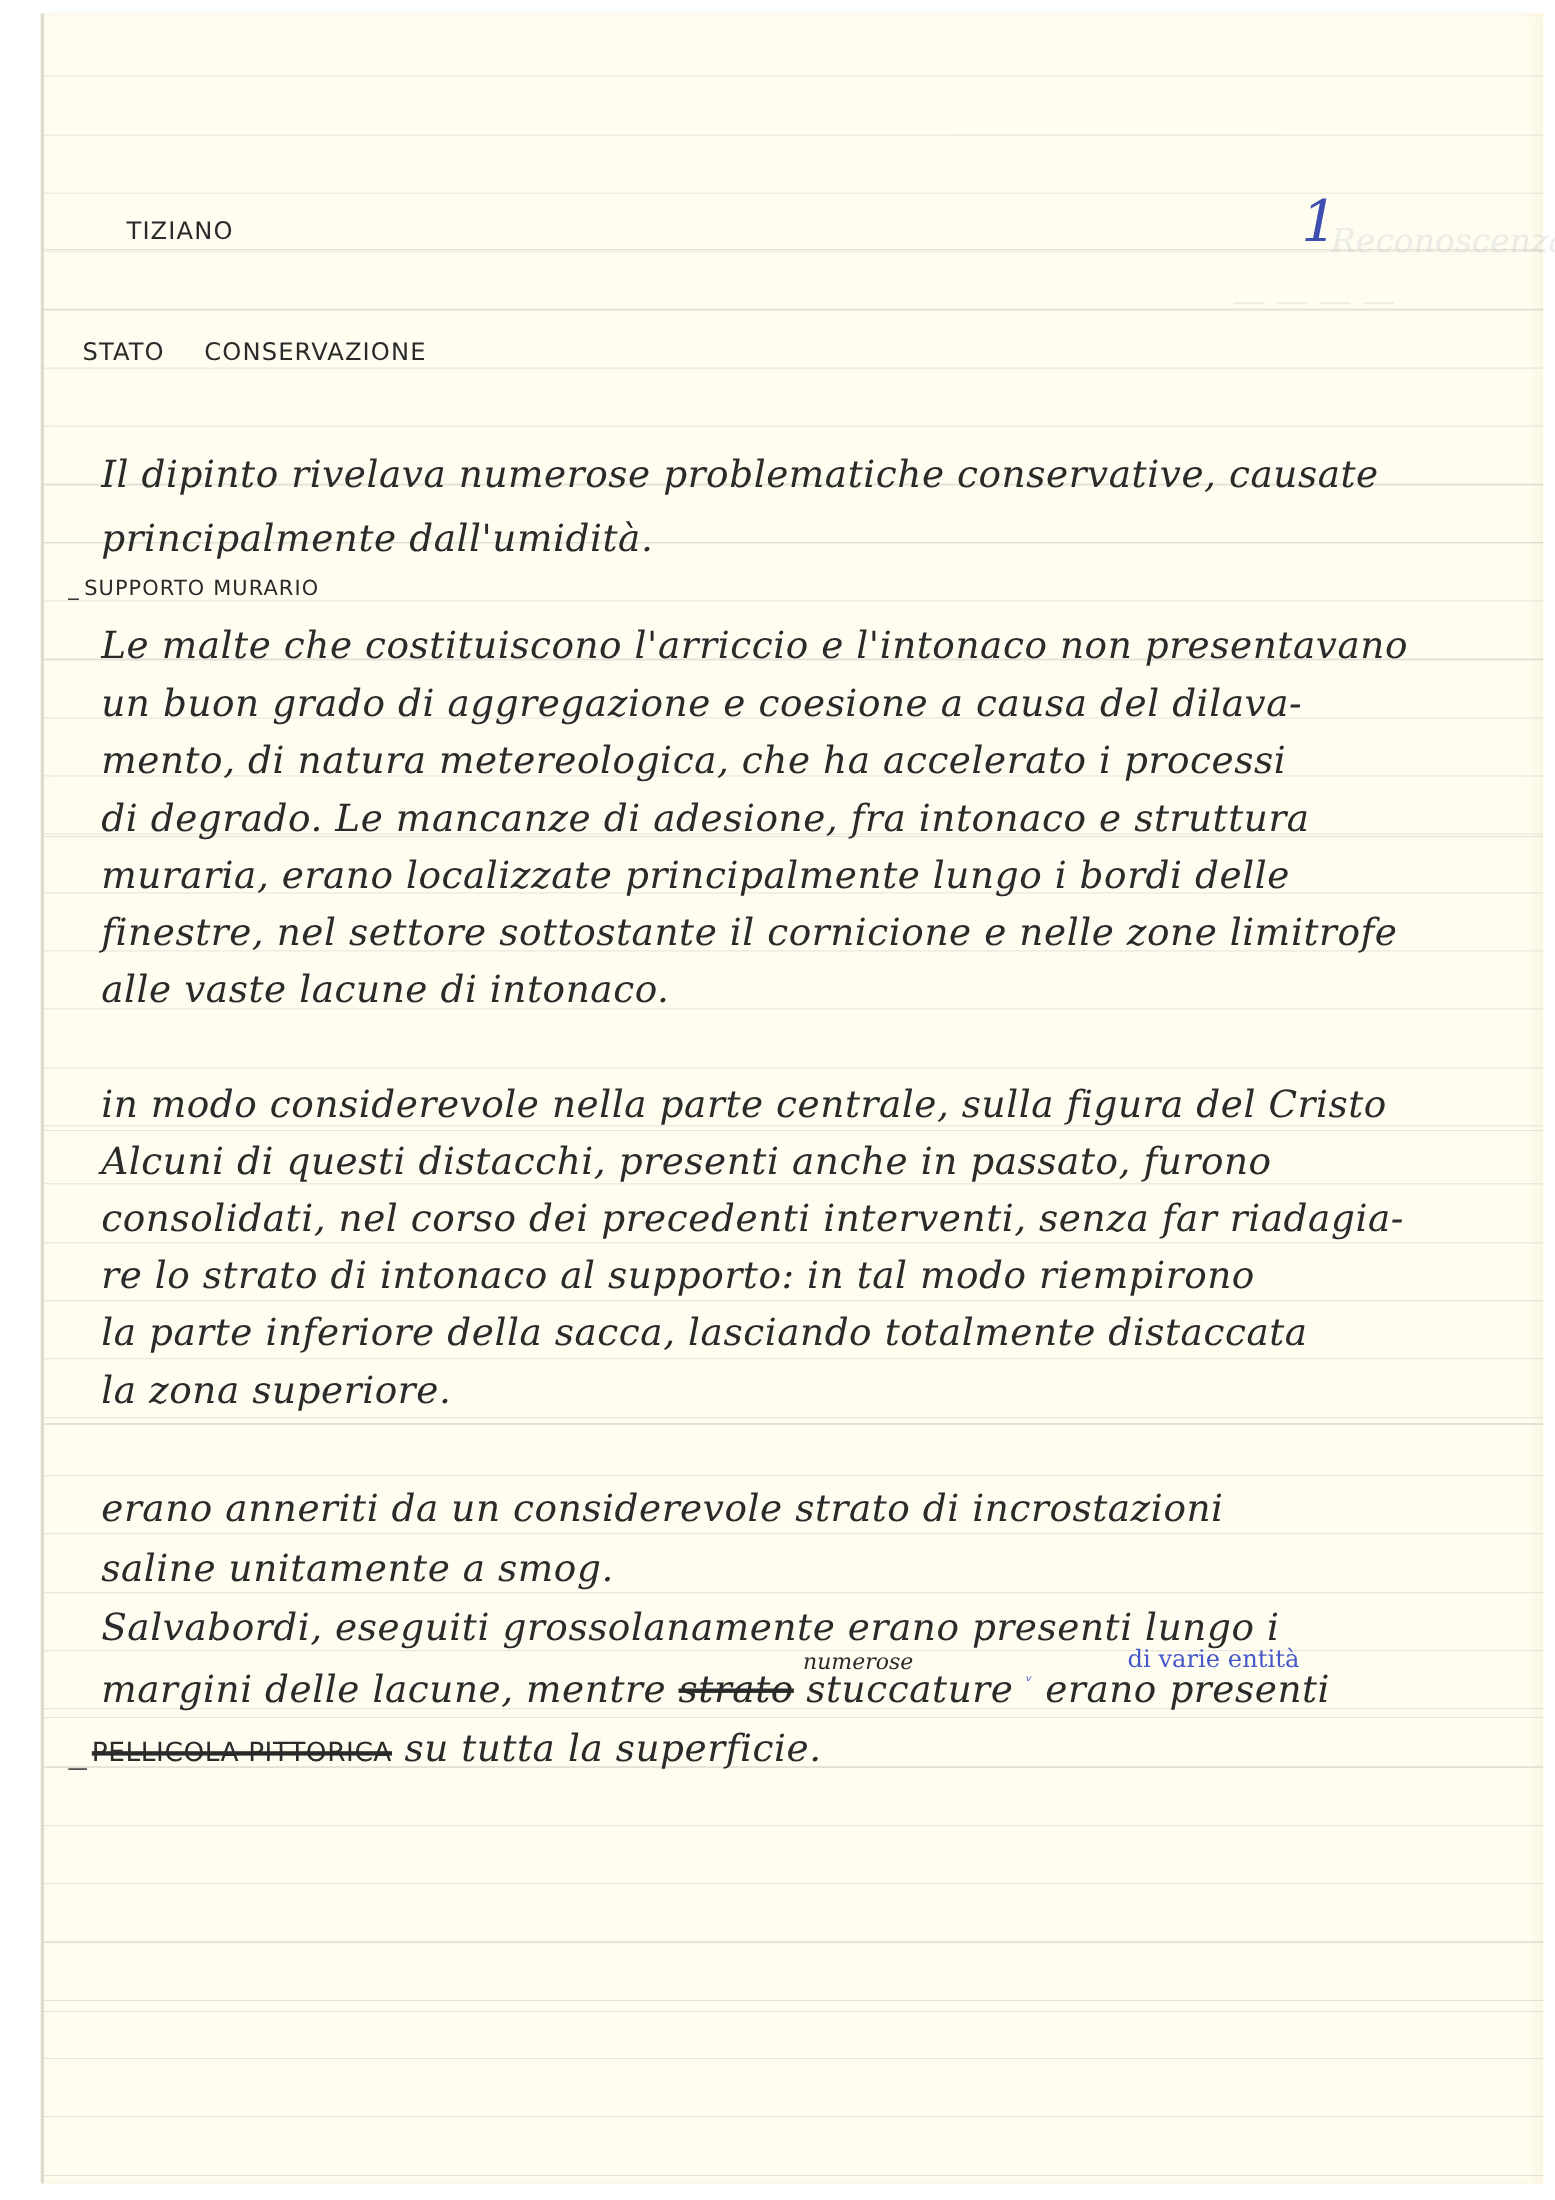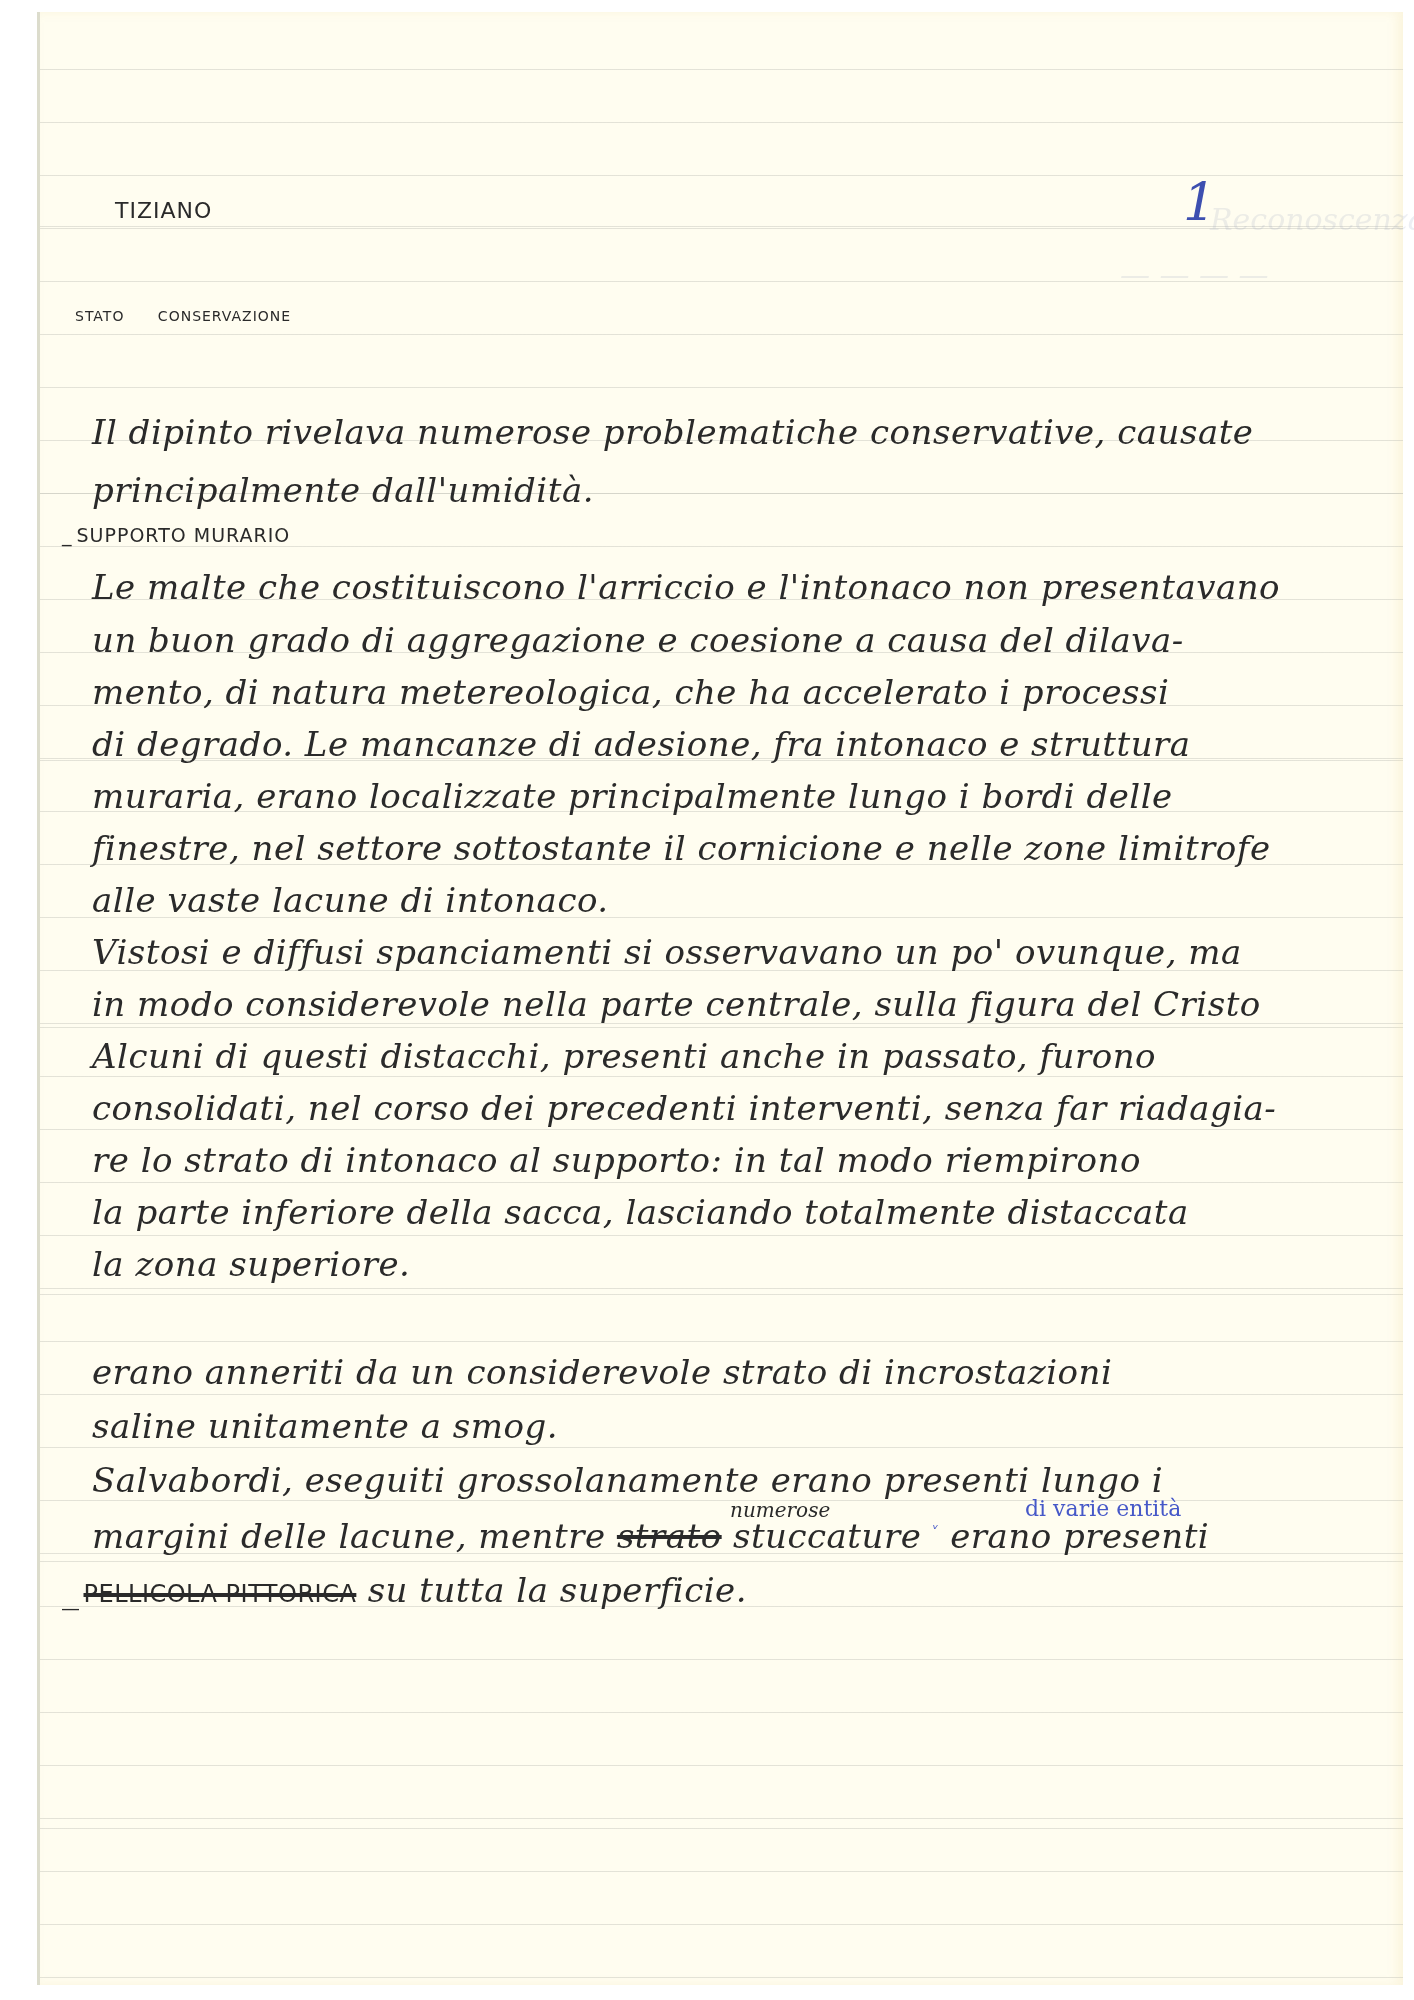--- a/index.html
+++ b/index.html
@@ -68,35 +68,34 @@
 <body>
 
 <div class="page">
   <div class="rules"></div>
 
   <div class="bleed" style="left:1170px;top:190px;">Reconoscenza</div>
   <div class="bleed" style="left:1080px;top:245px;">— — — —</div>
 
   <div class="caps" style="left:75px;top:186px;font-size:22px;">TIZIANO</div>
   <div class="pg-num">1</div>
-  <div class="caps" style="left:35px;top:296px;font-size:14px;word-spacing:28px;">STATO CONSERVAZIONE</div>
+  <div class="caps" style="left:35px;top:296px;font-size:22px;word-spacing:28px;">STATO CONSERVAZIONE</div>
 
   <div class="hw" style="left:52px;top:400px;">Il dipinto rivelava numerose problematiche conservative, causate</div>
   <div class="hw" style="left:52px;top:458px;">principalmente dall'umidità.</div>
 
   <div class="caps" style="left:22px;top:512px;font-size:19px;"><span class="dash">_</span><span>SUPPORTO MURARIO</span></div>
 
   <div class="hw" style="top:555px;left:52px;">Le malte che costituiscono l'arriccio e l'intonaco non presentavano</div>
   <div class="hw" style="top:608px;left:52px;">un buon grado di aggregazione e coesione a causa del dilava-</div>
   <div class="hw" style="top:660px;left:52px;">mento, di natura metereologica, che ha accelerato i processi</div>
   <div class="hw" style="top:712px;left:52px;">di degrado. Le mancanze di adesione, fra intonaco e struttura</div>
   <div class="hw" style="top:764px;left:52px;">muraria, erano localizzate principalmente lungo i bordi delle</div>
   <div class="hw" style="top:868px;left:52px;">alle vaste lacune di intonaco.</div>
   <div class="hw" style="top:816px;left:52px;">finestre, nel settore sottostante il cornicione e nelle zone limitrofe</div>
-  <div class="hw" style="top:920px;left:52px;">Vistosi e diffusi spanciamenti si osservavano un po' ovunque, ma</div>
   <div class="hw" style="top:972px;left:52px;">in modo considerevole nella parte centrale, sulla figura del Cristo</div>
   <div class="hw" style="top:1024px;left:52px;">Alcuni di questi distacchi, presenti anche in passato, furono</div>
   <div class="hw" style="top:1076px;left:52px;">consolidati, nel corso dei precedenti interventi, senza far riadagia-</div>
   <div class="hw" style="top:1128px;left:52px;">re lo strato di intonaco al supporto: in tal modo riempirono</div>
   <div class="hw" style="top:1180px;left:52px;">la parte inferiore della sacca, lasciando totalmente distaccata</div>
   <div class="hw" style="top:1232px;left:52px;">la zona superiore.</div>
   <div class="hw" style="top:1340px;left:52px;">erano anneriti da un considerevole strato di incrostazioni</div>
   <div class="hw" style="top:1394px;left:52px;">saline unitamente a smog.</div>
   <div class="hw" style="top:1448px;left:52px;">Salvabordi, eseguiti grossolanamente erano presenti lungo i</div>
 

